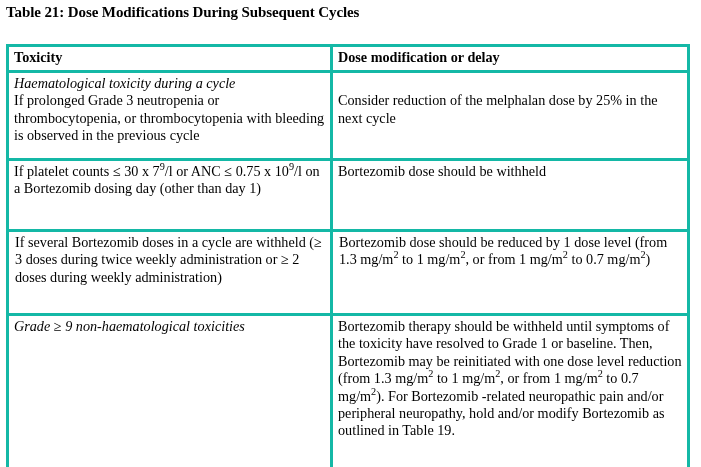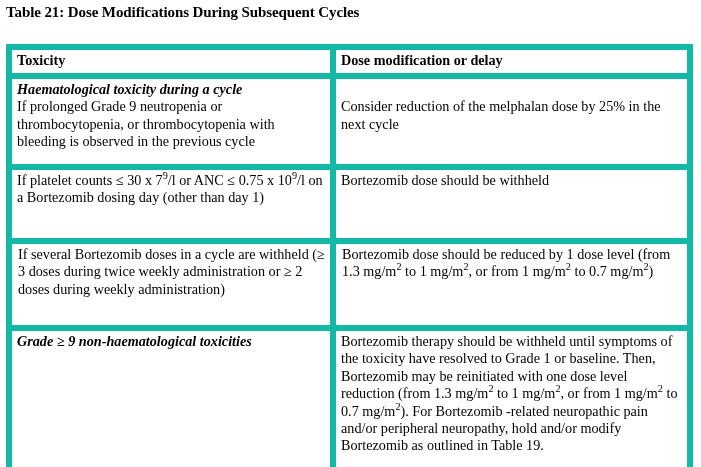--- a/index.html
+++ b/index.html
@@ -35,40 +35,39 @@
   .doc-table {
     position: absolute;
     left: 6px;
     top: 44px;
     width: 681px;
     border-collapse: collapse;
     table-layout: fixed;
   }
   .doc-table td,
   .doc-table th {
-    border: 6px solid #14b8a6;
+    border: 3px solid #14b8a6;
     vertical-align: top;
     padding: 2px 5px 3px 5px;
     font-size: 14.2px;
     line-height: 17.4px;
     text-align: left;
     font-weight: normal;
   }
   .col-tox { width: 324px; }
   .col-dose { width: 357px; }
 
   .hdr td {
     font-weight: bold;
     height: 19px;
     padding-top: 2px;
     padding-bottom: 2px;
   }
   .ital {
     font-style: italic;
-    font-weight: bold;
   }
   .cell-p {
     margin: 0;
   }
   .spacer-line {
     display: block;
     height: 17.4px;
   }
   sup {
     font-size: 0.72em;
@@ -94,21 +93,21 @@
     </colgroup>
     <tbody>
       <tr class="hdr">
         <td>Toxicity</td>
         <td>Dose modification or delay</td>
       </tr>
 
       <tr class="row-1">
         <td>
           <div class="cell-p ital">Haematological toxicity during a cycle</div>
-          <div class="cell-p">If prolonged Grade 9 neutropenia or thrombocytopenia, or thrombocytopenia with bleeding is observed in the previous cycle</div>
+          <div class="cell-p">If prolonged Grade 3 neutropenia or thrombocytopenia, or thrombocytopenia with bleeding is observed in the previous cycle</div>
         </td>
         <td>
           <span class="spacer-line"></span>
           <div class="cell-p">Consider reduction of the melphalan dose by 25% in the next cycle</div>
         </td>
       </tr>
 
       <tr class="row-2">
         <td>
           <div class="cell-p"><span>If platelet counts </span><span>≤</span><span> 30 x 7</span><sup>9</sup><span>/l or ANC</span>

